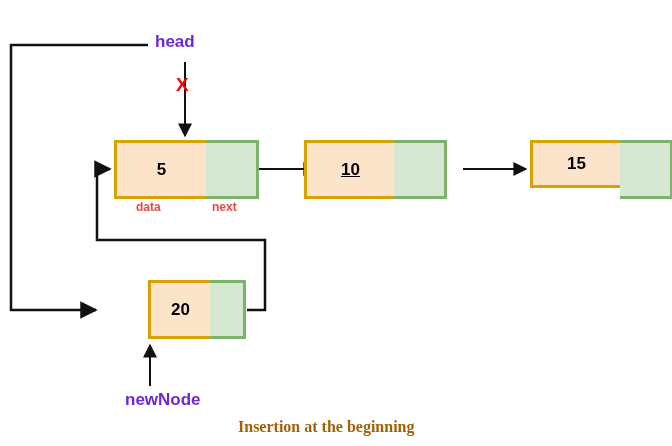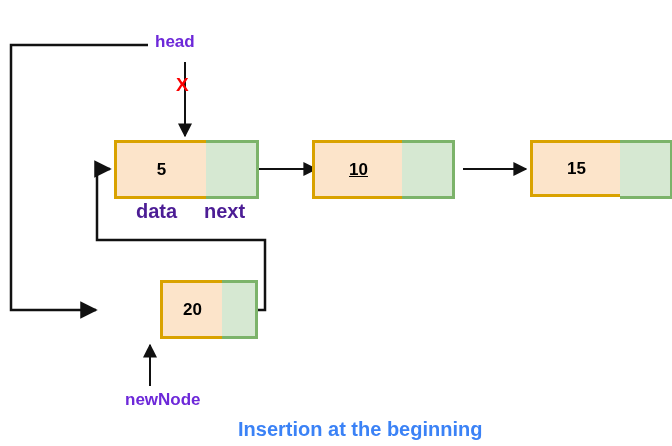--- a/index.html
+++ b/index.html
@@ -52,28 +52,29 @@
   .label {
     position: absolute;
     white-space: nowrap;
   }
   .lbl-red {
     color: #6d28d9;
     font-weight: bold;
     font-size: 17px;
   }
   .lbl-blue {
-    color: #4c1d95;
+    color: #ef4444;
     font-weight: bold;
-    font-size: 20px;
+    font-size: 12px;
   }
   .lbl-caption {
-    color: #3b82f6;
+    color: #a16207;
     font-weight: bold;
-    font-size: 20px;
+    font-size: 16px;
+    font-family: Liberation Serif, serif;
   }
   .lbl-x {
     color: #fa0000;
     font-weight: bold;
     font-size: 19px;
   }
 </style>
 </head>
 <body>
 
@@ -109,40 +110,40 @@
     <g>
       <path d="M 150 386 L 150 345" stroke="#111111" stroke-width="2" fill="none" marker-end="url(#arrow)"></path>
     </g>
   </svg>
 
   <div class="node" style="left:114px; top:140px; width:145px; height:59px;">
     <div class="cell-data" style="width:92px; height:59px;">5</div>
     <div class="cell-next" style="width:53px; height:59px;"></div>
   </div>
 
-  <div class="node" style="left:312px; top:140px; width:143px; height:67px;text-decoration:underline;">
+  <div class="node" style="left:304px; top:140px; width:143px; height:67px;text-decoration:underline;">
     <div class="cell-data" style="width:90px; height:59px;">10</div>
     <div class="cell-next" style="width:53px; height:59px;"></div>
   </div>
 
   <div class="node" style="left:530px; top:140px; width:143px; height:59px;">
-    <div class="cell-data" style="width:90px; height:57px;">15</div>
+    <div class="cell-data" style="width:90px; height:48px;">15</div>
     <div class="cell-next" style="width:53px; height:59px;"></div>
   </div>
 
-  <div class="node" style="left:112px; top:280px; width:146px; height:76px;padding-left:48px;">
+  <div class="node" style="left:100px; top:280px; width:146px; height:76px;padding-left:48px;">
     <div class="cell-data" style="width:93px; height:59px;">20</div>
     <div class="cell-next" style="width:53px; height:59px;"></div>
   </div>
 
   <div class="label lbl-red" style="left:155px; top:32px;">head</div>
 
   <div class="label lbl-x" style="left:176px; top:74px;">X</div>
 
   <div class="label lbl-blue" style="left:136px; top:200px;">data</div>
 
-  <div class="label lbl-blue" style="left:204px; top:200px;">next</div>
+  <div class="label lbl-blue" style="left:212px; top:200px;">next</div>
 
   <div class="label lbl-red" style="left:97px; top:390px;margin-left:28px;">newNode</div>
 
   <div class="label lbl-caption" style="left:238px; top:418px;">Insertion at the beginning</div>
 
 </div>
 
 </body></html>

